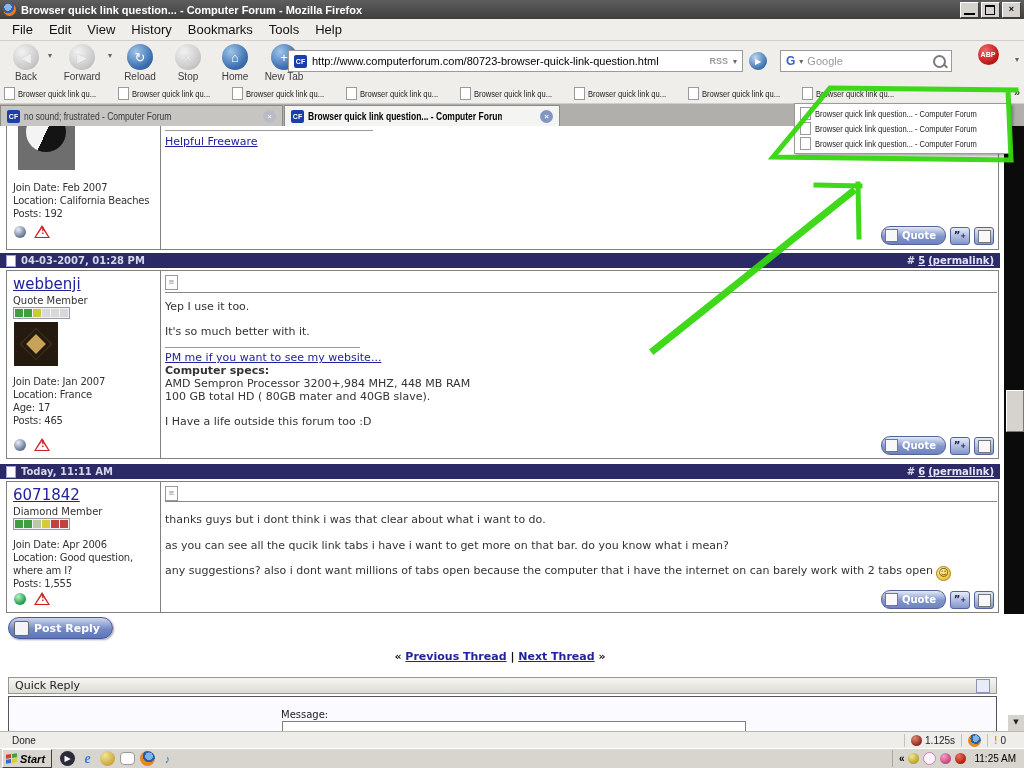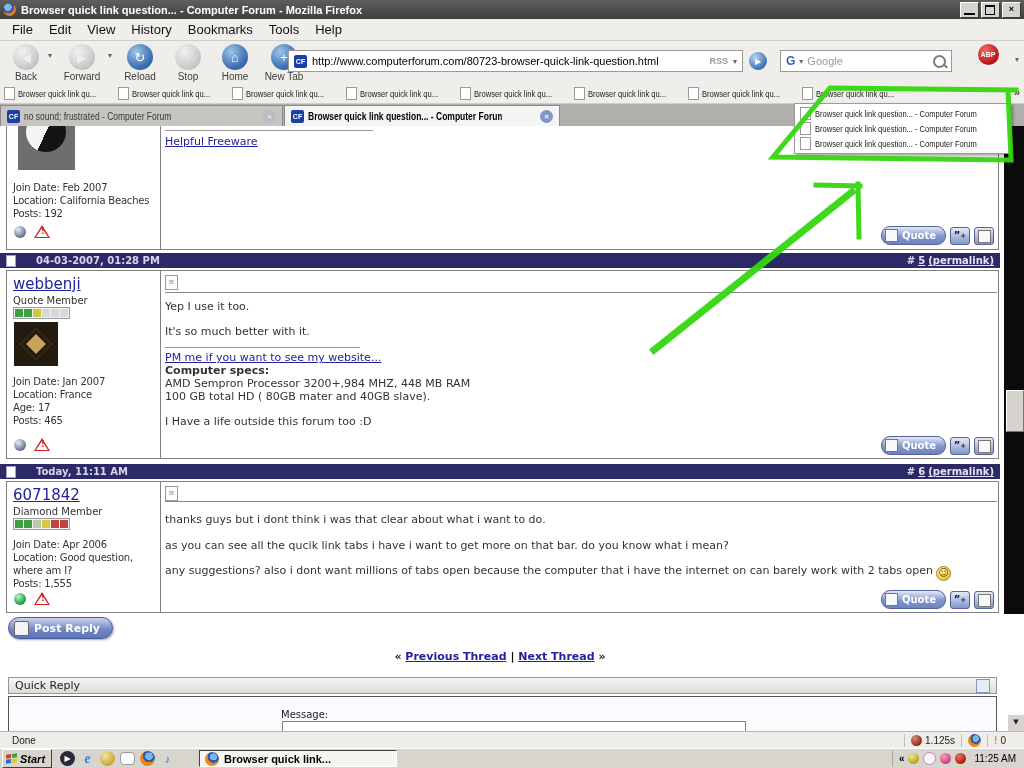--- a/index.html
+++ b/index.html
@@ -66,21 +66,21 @@
   .tab2{left:284px;width:276px;background:#f4f4f2;color:#000;font-weight:bold}
   .tclose{width:13px;height:13px;border-radius:50%;flex:none;color:#fff;font-size:8px;line-height:13px;text-align:center}
   .tclose.c1{background:#b9bcc4}
   .tclose.c2{background:#8196c4}
   
   #viewport{position:absolute;left:0;top:126px;width:1024px;height:605px;background:#fff;overflow:hidden;
             font-family:"DejaVu Sans",sans-serif;font-size:11px;color:#333}
   .postbox{position:absolute;left:6px;width:993px;border:1px solid #808080;background:#fff;box-sizing:border-box}
   .vdiv{position:absolute;left:153px;top:0;bottom:0;width:1px;background:#808080}
   .navybar{position:absolute;left:0;width:1000px;height:15px;background:#2b2a66;color:#d6d7ec;font-size:10px;
-           font-weight:bold;display:flex;align-items:center;gap:20px;padding:0 6px;box-sizing:border-box}
+           font-weight:bold;display:flex;align-items:center;gap:5px;padding:0 6px;box-sizing:border-box}
   .docico{width:8px;height:10px;background:#fff;border:1px solid #9aa0e0;flex:none}
   .barright{margin-left:auto;display:flex;gap:3px;align-items:center}
   .barlink{color:#e2e3f6;text-decoration:underline}
   .username{font-size:15px;color:#22229c;text-decoration:underline}
   .rank{font-size:10px;color:#333}
   .repbox{display:inline-flex;gap:1px;border:1px solid #99a;background:#f2f2f2;padding:1px}
   .rep{width:8px;height:8px}
   .stats div{font-size:10px;line-height:13px;white-space:nowrap;letter-spacing:-.2px}
   .sphere{width:12px;height:12px;border-radius:50%;background:radial-gradient(circle at 35% 30%,#e8ecf6,#6d7c9c 65%,#3b4a68)}
   .sphere.green{background:radial-gradient(circle at 35% 30%,#b8f0c8,#23a34e 65%,#147034)}
@@ -501,24 +501,20 @@
     <span>Start</span>
   </div>
   <div class="ql">
     <span class="qlico ql-play">▶</span>
     <span class="qlico ql-ie">e</span>
     <span class="qlico ql-key"></span>
     <span class="qlico ql-aim"></span>
     <span class="qlico ql-ff"></span>
     <span class="qlico ql-note">♪</span>
   </div>
-  <div class="taskbtn">
-    <span class="ql-ff qlico" style="width:14px;height:14px"></span>
-    <span>Browser quick link...</span>
-  </div>
   <div class="tray">
     <span style="font-size:10px;font-weight:bold">«</span>
     <span class="trayico" style="background:radial-gradient(circle at 35% 30%,#f0e88a,#b8a426 70%)"></span>
     <span class="trayico" style="background:#fbf4fa;border:1px solid #d080b0"></span>
     <span class="trayico" style="background:radial-gradient(circle at 35% 30%,#f0a0c0,#d04080 70%)"></span>
     <span class="trayico" style="background:radial-gradient(circle at 35% 30%,#e87060,#b02010 70%)"></span>
     <span class="clock">11:25 AM</span>
   </div>
 </div>
 

